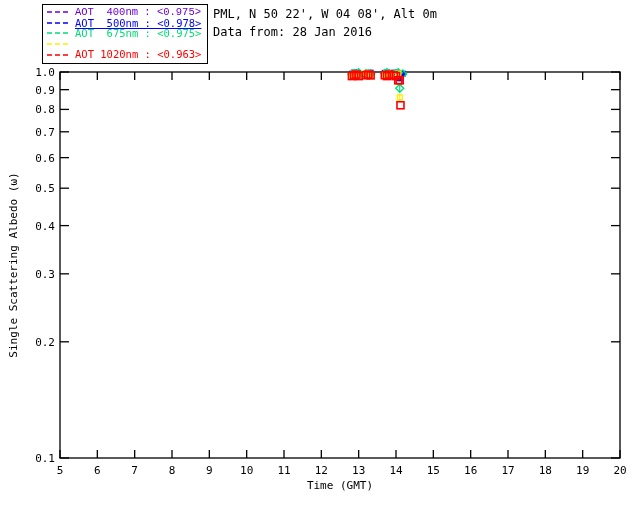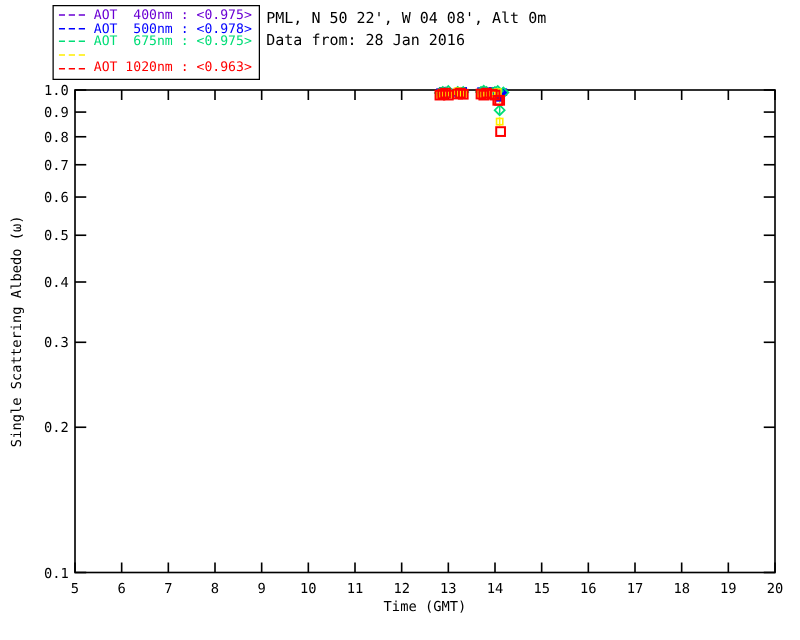--- a/index.html
+++ b/index.html
@@ -24,27 +24,27 @@
 </style>
 </head>
 <body>
 
 <div id="header">
   <div>PML, N 50 22', W 04 08', Alt 0m</div>
   <div>Data from: 28 Jan 2016</div>
 </div>
 
 <div id="legend">
-    <div class="lrow" style="color: rgb(106, 0, 212);">
+    <div class="lrow" style="color: rgb(106, 0, 212); font-family: Liberation Mono, monospace;">
       <svg width="24" height="6">
         <line x1="0" y1="3" x2="24" y2="3" stroke="#6A00D4" stroke-width="1.3" stroke-dasharray="5,3"></line>
       </svg>
       <span>AOT  400nm : &lt;0.975&gt;</span>
     </div>
-    <div class="lrow" style="color: rgb(0, 0, 255);">
+    <div class="lrow" style="color: rgb(0, 0, 255); text-decoration: underline;">
       <svg width="24" height="6">
         <line x1="0" y1="3" x2="24" y2="3" stroke="#0000FF" stroke-width="1.3" stroke-dasharray="5,3"></line>
       </svg>
       <span>AOT  500nm : &lt;0.978&gt;</span>
     </div>
     <div class="lrow" style="color: rgb(0, 221, 119);">
       <svg width="24" height="6">
         <line x1="0" y1="3" x2="24" y2="3" stroke="#00DD77" stroke-width="1.3" stroke-dasharray="5,3"></line>
       </svg>
       <span>AOT  675nm : &lt;0.975&gt;</span>

